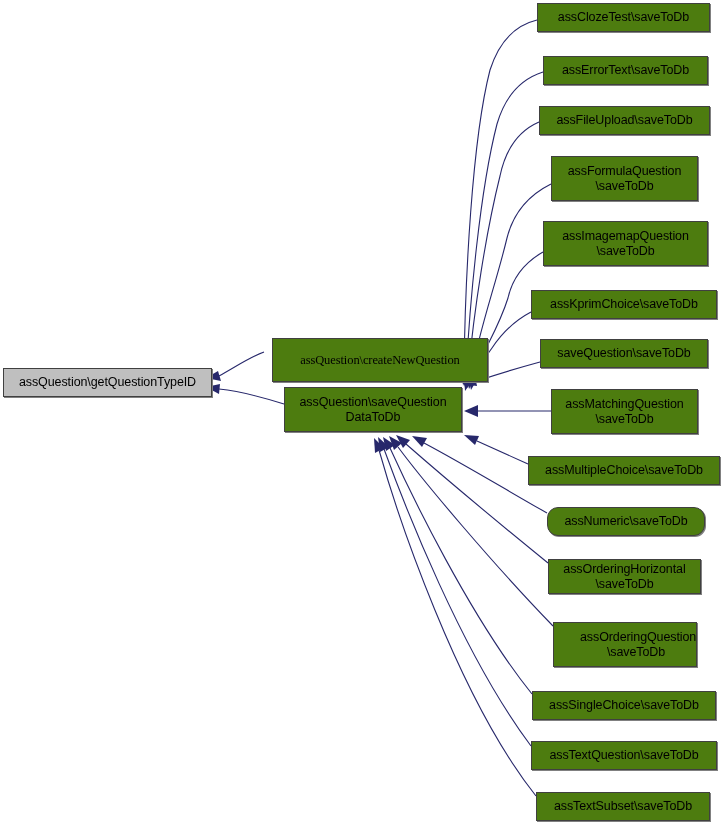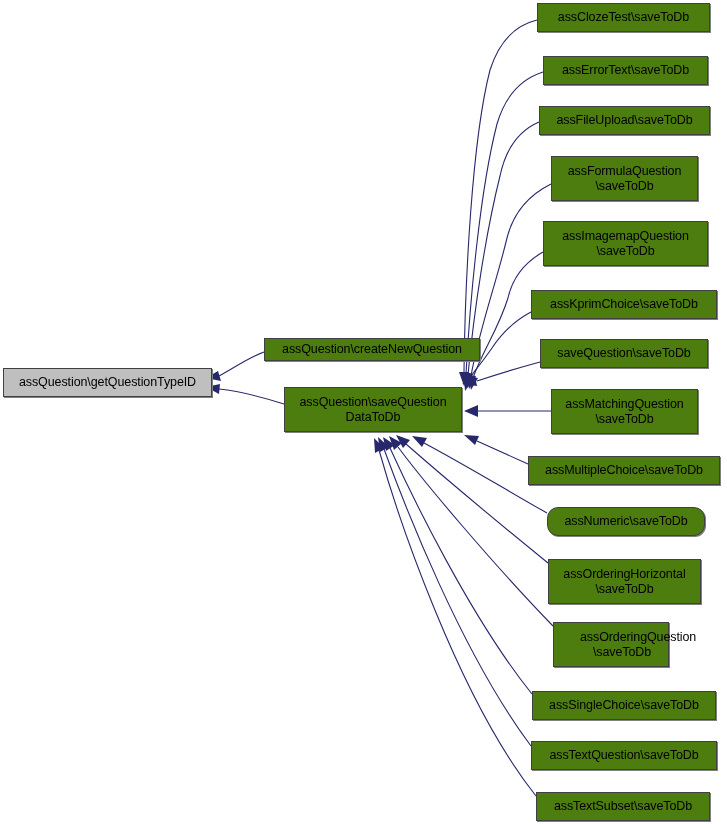--- a/index.html
+++ b/index.html
@@ -99,37 +99,37 @@
         <path d="M 532,694 C 470,617 410,492 390,448" class="edge-path" stroke="#27286b"></path>
         <path d="M 395,445 L 383,437 L 386,451 Z" class="edge-arrow" fill="#27286b"></path>
         <path d="M 531,746 C 462,654 404,504 384,449" class="edge-path" stroke="#27286b"></path>
         <path d="M 389,447 L 378,437 L 380,452 Z" class="edge-arrow" fill="#27286b"></path>
         <path d="M 536,796 C 458,698 397,514 379,450" class="edge-path" stroke="#27286b"></path>
         <path d="M 384,448 L 374,438 L 375,453 Z" class="edge-arrow" fill="#27286b"></path>
       </g>
   </svg>
   <div id="nodes-layer">
       <div class="node-box highlight" style="left: 3px; top: 368px; width: 209px; height: 29px;"><span class="node-label">assQuestion\getQuestionTypeID</span></div>
-      <div class="node-box" style="left: 264px; top: 338px; width: 216px; height: 23px;"><span class="node-label">assQuestion\createNewQuestion</span></div>
+      <div class="node-box" style="left: 272px; top: 338px; width: 216px; height: 44px; font-family: Liberation Serif, serif;"><span class="node-label">assQuestion\createNewQuestion</span></div>
       <div class="node-box" style="left: 284px; top: 387px; width: 178px; height: 45px;"><span class="node-label">assQuestion\saveQuestion
 DataToDb</span></div>
       <div class="node-box" style="left: 537px; top: 3px; width: 173px; height: 29px;"><span class="node-label">assClozeTest\saveToDb</span></div>
       <div class="node-box" style="left: 543px; top: 56px; width: 165px; height: 29px;"><span class="node-label">assErrorText\saveToDb</span></div>
       <div class="node-box" style="left: 539px; top: 106px; width: 171px; height: 29px;"><span class="node-label">assFileUpload\saveToDb</span></div>
       <div class="node-box" style="left: 551px; top: 156px; width: 147px; height: 45px;"><span class="node-label">assFormulaQuestion
 \saveToDb</span></div>
       <div class="node-box" style="left: 543px; top: 221px; width: 165px; height: 45px;"><span class="node-label">assImagemapQuestion
 \saveToDb</span></div>
       <div class="node-box" style="left: 531px; top: 290px; width: 186px; height: 29px;"><span class="node-label">assKprimChoice\saveToDb</span></div>
       <div class="node-box" style="left: 540px; top: 339px; width: 168px; height: 29px;"><span class="node-label">saveQuestion\saveToDb</span></div>
       <div class="node-box" style="left: 551px; top: 389px; width: 147px; height: 45px;"><span class="node-label">assMatchingQuestion
 \saveToDb</span></div>
       <div class="node-box" style="left: 528px; top: 456px; width: 192px; height: 29px;"><span class="node-label">assMultipleChoice\saveToDb</span></div>
       <div class="node-box" style="left: 547px; top: 507px; width: 158px; height: 29px; border-radius: 11px;"><span class="node-label">assNumeric\saveToDb</span></div>
-      <div class="node-box" style="left: 548px; top: 559px; width: 153px; height: 45px;"><span class="node-label">assOrderingHorizontal
+      <div class="node-box" style="left: 548px; top: 559px; width: 153px; height: 35px;"><span class="node-label">assOrderingHorizontal
 \saveToDb</span></div>
-      <div class="node-box" style="left: 553px; top: 622px; width: 116px; height: 45px; padding-left: 22px;"><span class="node-label">assOrderingQuestion
+      <div class="node-box" style="left: 553px; top: 622px; width: 144px; height: 45px; padding-left: 22px;"><span class="node-label">assOrderingQuestion
 \saveToDb</span></div>
       <div class="node-box" style="left: 532px; top: 691px; width: 184px; height: 29px;"><span class="node-label">assSingleChoice\saveToDb</span></div>
       <div class="node-box" style="left: 531px; top: 741px; width: 186px; height: 29px;"><span class="node-label">assTextQuestion\saveToDb</span></div>
       <div class="node-box" style="left: 536px; top: 792px; width: 174px; height: 29px;"><span class="node-label">assTextSubset\saveToDb</span></div>
     </div>
 </div>
 
 </body></html>

